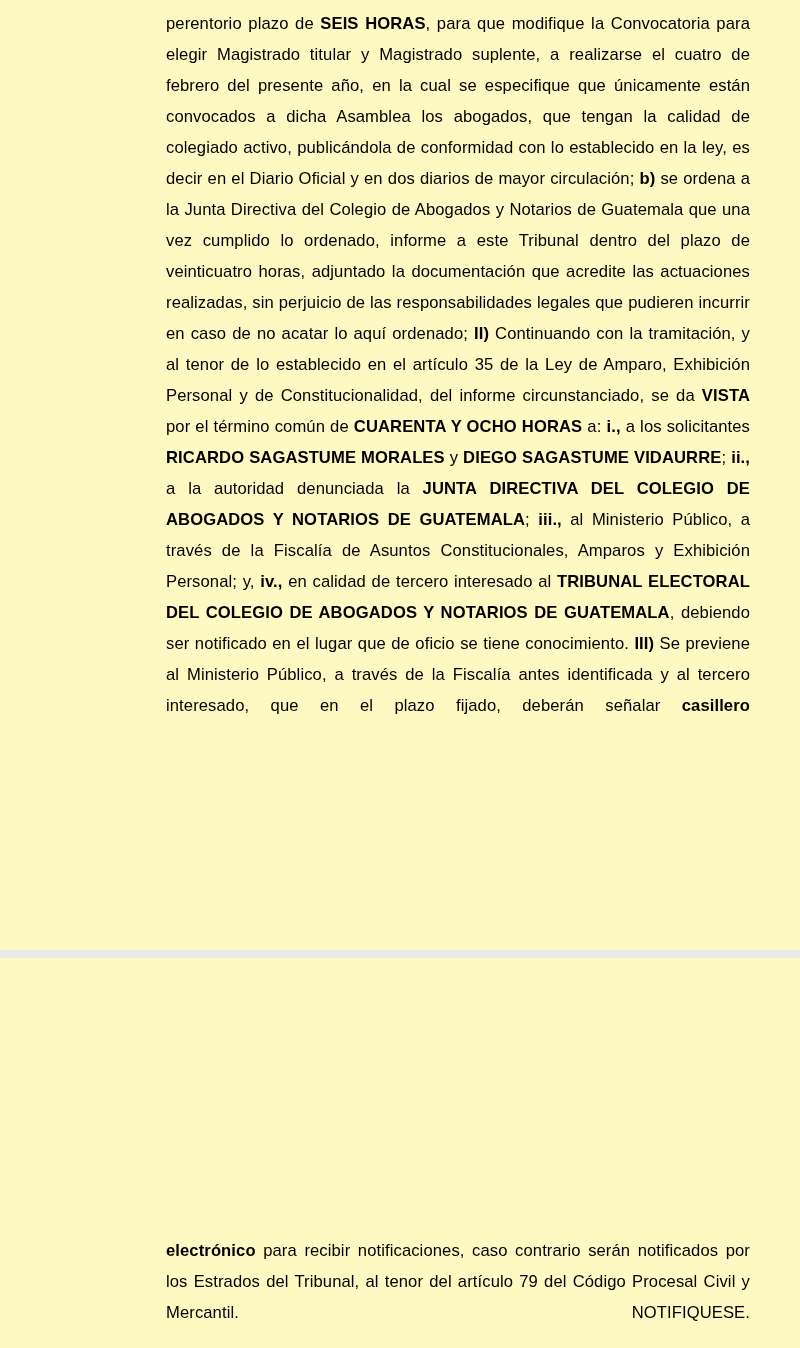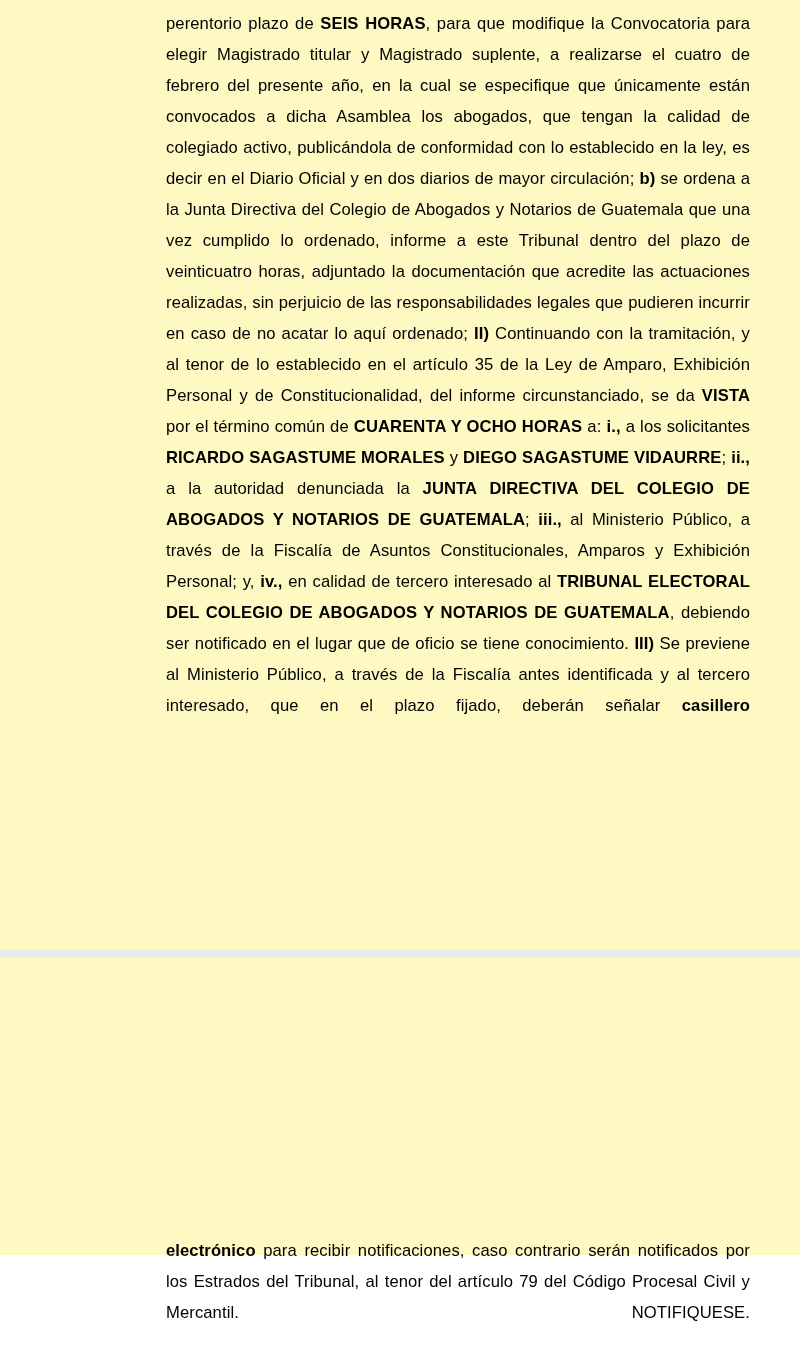--- a/index.html
+++ b/index.html
@@ -20,21 +20,21 @@
 
   
   .page-sheet {
     position: absolute;
     left: 0;
     width: 800px;
     background: #fef9c3;
     box-sizing: border-box;
   }
   #page-seven  { top: 0px;    height: 950px; }
-  #page-eight  { top: 958px;  height: 297px; }
+  #page-eight  { top: 958px;  height: 390px; }
 
   
   .page-gap {
     position: absolute;
     left: 0;
     top: 950px;
     width: 800px;
     height: 8px;
     background: #ebebeb;
   }

